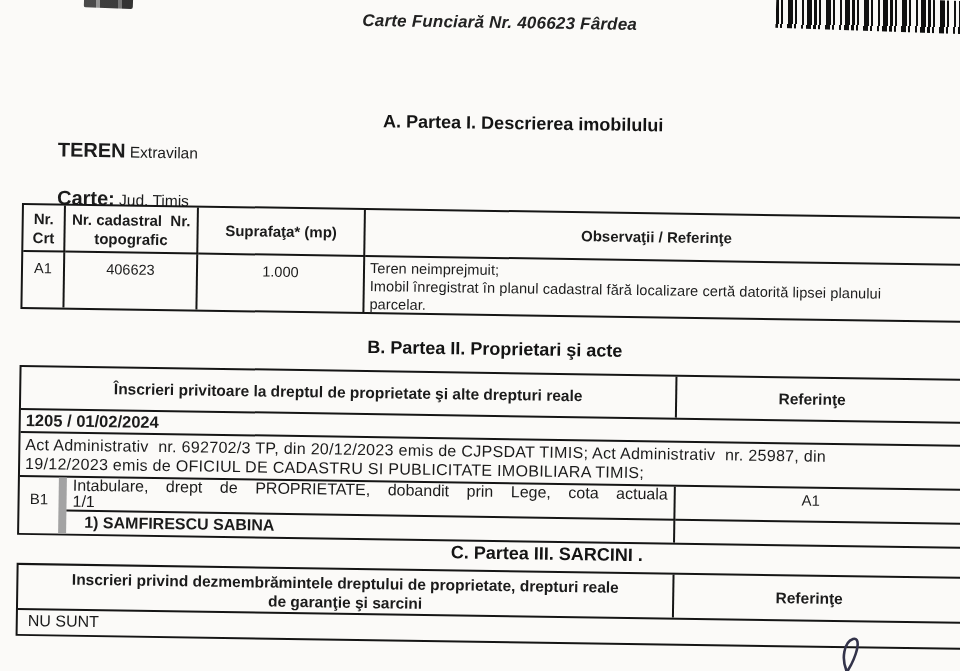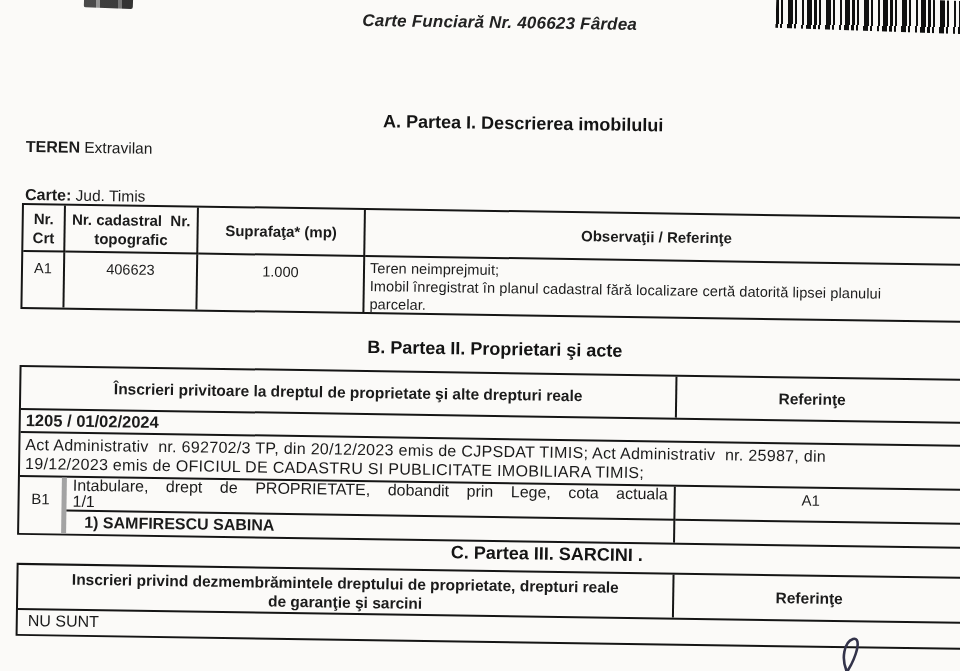--- a/index.html
+++ b/index.html
@@ -40,21 +40,21 @@
     background: linear-gradient(90deg, #3a3a3a 0 12px, #8a8a8a 12px 16px,
       #2c2c2c 16px 34px, #6b6b6b 34px 38px, #222 38px 49px);
   }
   .heading { position: absolute; font-weight: 700; font-size: 18px; color: #141414; }
   .heading-a { top: 106px; left: 45px;  width: 960px; text-align: center; }
   .heading-b { top: 332px; left: 20px;  width: 960px; text-align: center; }
   .heading-c { top: 536px; left: 125px; width: 860px; text-align: center; }
 
   .teren-line  { position: absolute; top: 138px; left: 28px; font-size: 15.5px; }
   .adresa-line { position: absolute; top: 186px; left: 28px; font-size: 15.5px; }
-  .lbl { font-weight: 700; font-size: 16px; }
+  .lbl { font-weight: 700; font-size: 20px; margin-left: 32px; }
 
   .tbl { position: absolute; left: 25px; width: 1000px; border: 2px solid #151515; background: transparent; }
 
   
   .table-a { top: 203px; display: grid; grid-template-columns: 42px 133px 167px 1fr; grid-template-rows: 47px 55px; }
   .table-a .rb { border-right: 2px solid #151515; }
   .table-a .bb { border-bottom: 2px solid #151515; }
   .th { font-weight: 700; font-size: 15px; line-height: 19px;
         display: flex; flex-direction: column; align-items: center; justify-content: center; text-align: center; }
   .obs-h { padding-right: 72px; }
@@ -64,21 +64,21 @@
 
   
   .table-b { top: 365px; }
   .tb-header { display: flex; height: 43px; border-bottom: 2px solid #151515; font-weight: 700; font-size: 15.5px; }
   .tb-header .hl { width: 656px; border-right: 2px solid #151515;
                    display: flex; align-items: center; justify-content: center; text-align: center; padding: 0 12px; }
   .tb-header .hr { flex: 1; display: flex; align-items: center; justify-content: center; padding-right: 70px; }
   .tb-entry { height: 23px; border-bottom: 2px solid #151515; font-weight: 700; font-size: 16.5px; line-height: 21px; padding-left: 5px; }
   .tb-act { border-bottom: 2px solid #151515; padding: 2px 0 2px 5px; font-size: 16px; line-height: 19px; letter-spacing: .3px; }
   .tb-b1 { display: grid; grid-template-columns: 47px 609px 1fr; grid-template-rows: 34px 22px; }
-  .b1-id { grid-row: 1 / 3; border-right: 5px solid #a3a3a3;
+  .b1-id { grid-row: 1 / 3; border-right: 8px solid #a3a3a3;
            display: flex; align-items: center; justify-content: center; font-size: 15px; padding-bottom: 14px; }
   .b1-main { border-right: 2px solid #151515; border-bottom: 2px solid #151515;
              padding: 0 6px; font-size: 16px; line-height: 16px; }
   .b1-main .jl { text-align: justify; text-align-last: justify; }
   .b1-ref { border-bottom: 2px solid #151515; font-size: 15px;
             display: flex; justify-content: center; align-items: flex-start; padding: 3px 70px 0 0; }
   .b1-owner { border-right: 2px solid #151515; font-weight: 700; font-size: 16px; line-height: 21px; padding-left: 18px; }
 
   
   .table-c { top: 563px; }

